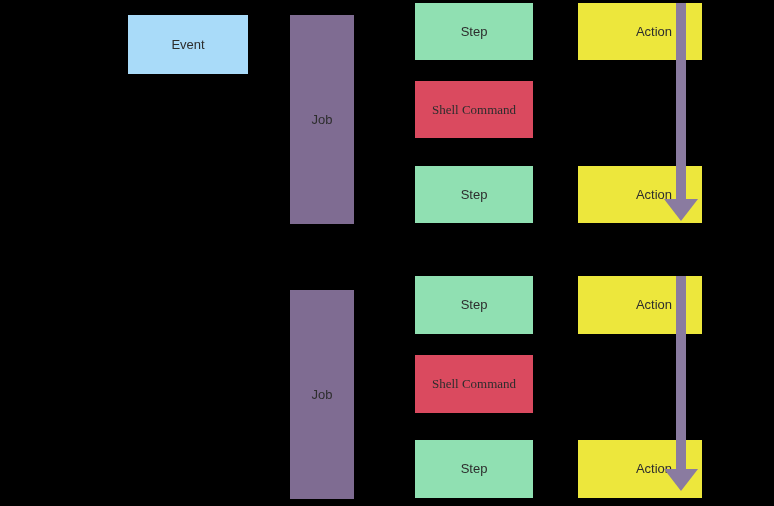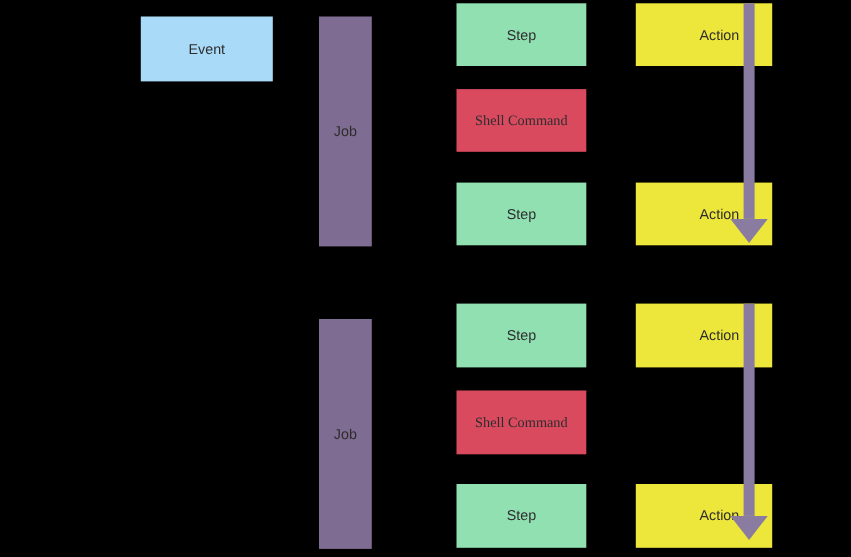--- a/index.html
+++ b/index.html
@@ -20,21 +20,21 @@
     font-family:"Liberation Sans",sans-serif;
     color:var(--c-text);
     overflow:hidden;
   }
   .box{
     position:absolute;
     display:flex;align-items:center;justify-content:center;
     font-size:13px;line-height:1.2;text-align:left;
   }
   .event{left:128px;top:15px;width:120px;height:59px;background:var(--c-event);}
-  .job{width:48px;background:var(--c-job);}
+  .job{width:64px;background:var(--c-job);}
   .job1{left:290px;top:15px;height:209px;}
   .job2{left:290px;top:290px;height:209px;}
   .col-step{left:415px;width:118px;}
   .col-action{left:578px;width:96px;padding-left:28px;}
   .step{background:var(--c-step);}
   .shell{background:var(--c-shell);font-family:Liberation Serif, serif;}
   .action{background:var(--c-action);}
   .r1{top:3px;height:57px;}
   .r2{top:81px;height:57px;}
   .r3{top:166px;height:57px;}

